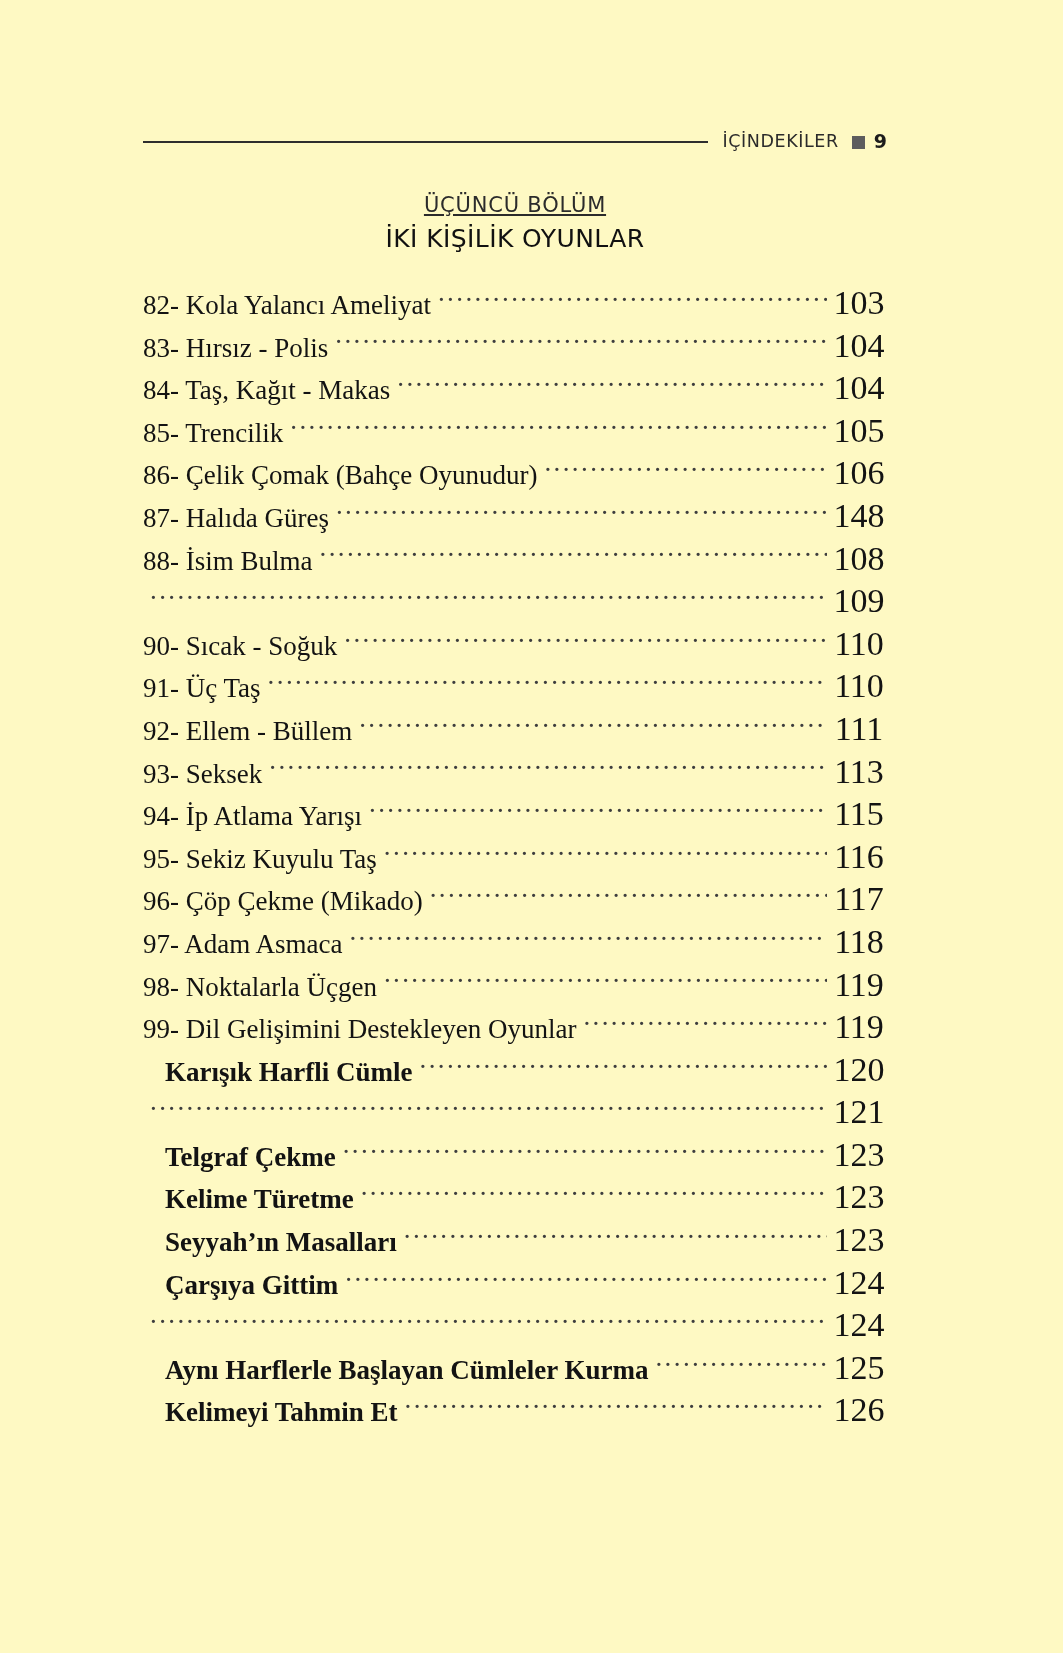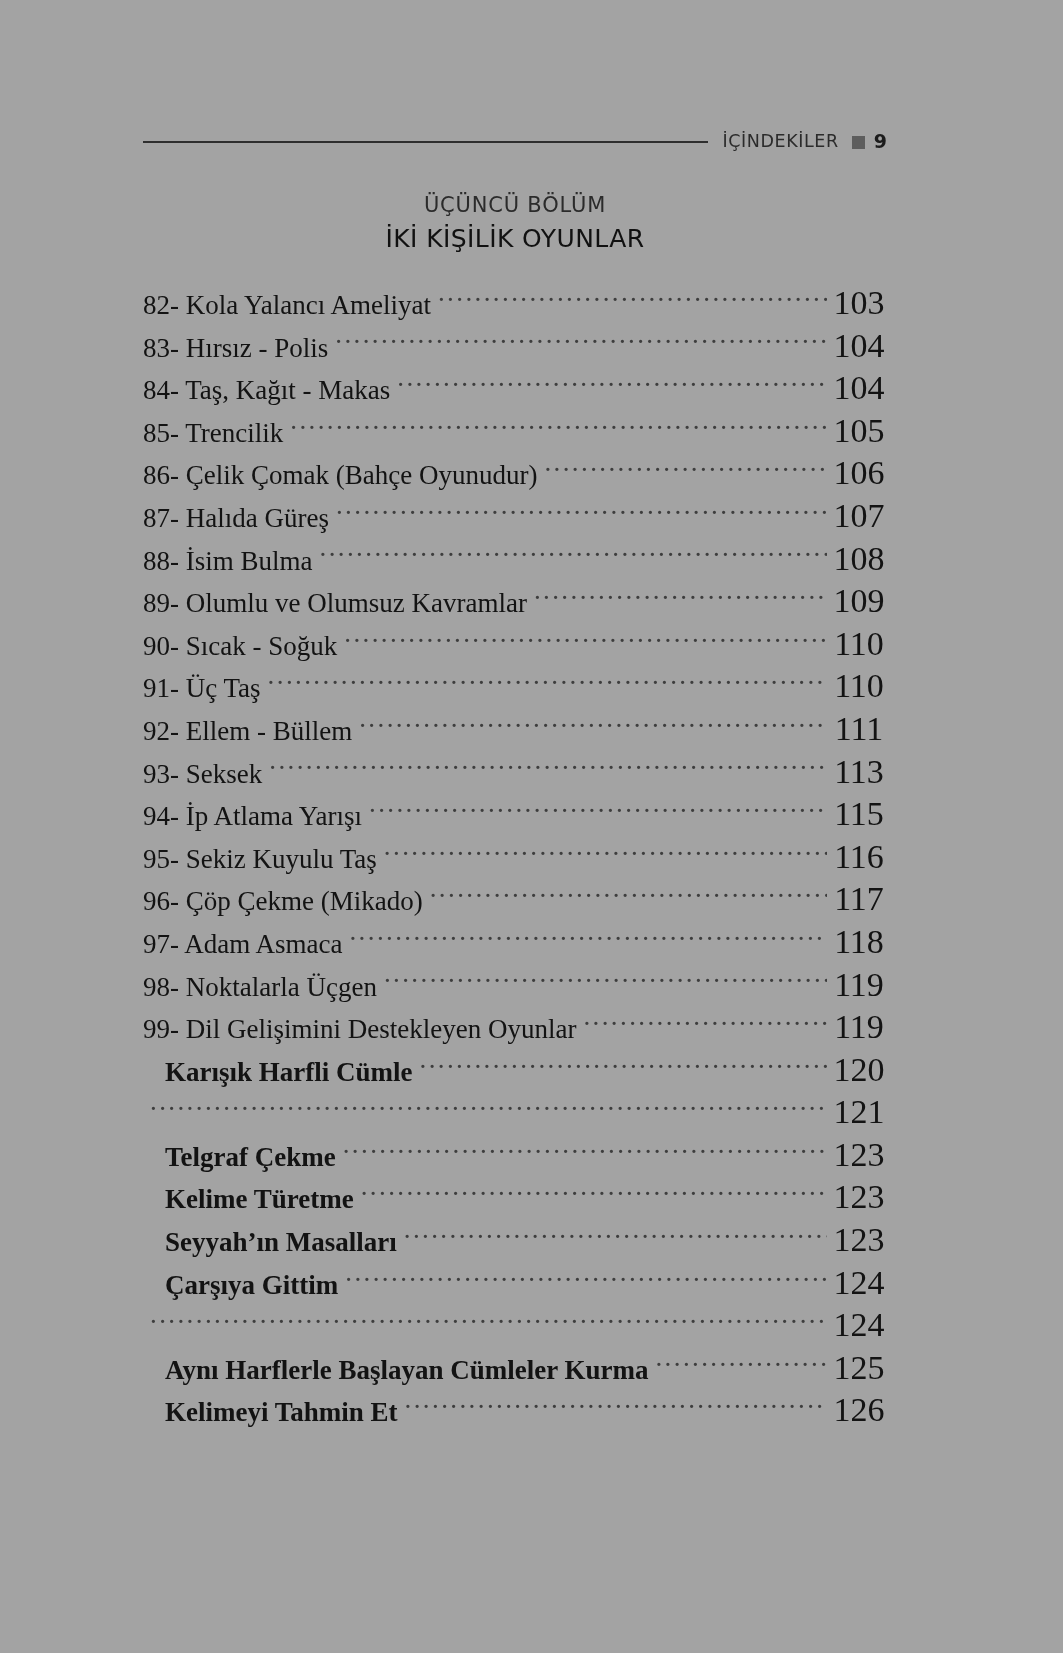--- a/index.html
+++ b/index.html
@@ -4,21 +4,21 @@
 <style>
   html, body {
     margin: 0;
     padding: 0;
     background: #ffffff;
   }
   .page {
     position: relative;
     width: 1063px;
     height: 1653px;
-    background: #a3a3a3;
+    background: #fef9c3;
     margin: 0 auto;
     overflow: hidden;
     font-family: "Liberation Serif", "DejaVu Serif", serif;
     color: #1a1a1a;
   }
 
   
   .running-head {
     position: absolute;
     left: 143px;
@@ -69,20 +69,21 @@
     width: 744px;
     text-align: center;
   }
   .chapter-kicker {
     font-family: "DejaVu Sans", "Liberation Sans", sans-serif;
     font-size: 21px;
     letter-spacing: 0.8px;
     color: #2b2b2b;
     line-height: 1.25;
     font-weight: 400;
+    text-decoration: underline;
   }
   .chapter-title {
     font-family: "DejaVu Sans", "Liberation Sans", sans-serif;
     font-size: 25px;
     font-weight: 400;
     letter-spacing: 0.4px;
     color: #111111;
     margin-top: 6px;
     line-height: 1.2;
   }
@@ -184,30 +185,29 @@
       <div class="toc-row">
         <span class="toc-label">86- Çelik Çomak (Bahçe Oyunudur)</span>
         <span class="toc-gap"></span>
         <span class="toc-leader"></span>
         <span class="toc-page">106</span>
       </div>
       <div class="toc-row">
         <span class="toc-label">87- Halıda Güreş</span>
         <span class="toc-gap"></span>
         <span class="toc-leader"></span>
-        <span class="toc-page">107</span>
+        <span class="toc-page">148</span>
       </div>
       <div class="toc-row">
         <span class="toc-label">88- İsim Bulma</span>
         <span class="toc-gap"></span>
         <span class="toc-leader"></span>
         <span class="toc-page">108</span>
       </div>
       <div class="toc-row">
-        <span class="toc-label">89- Olumlu ve Olumsuz Kavramlar</span>
         <span class="toc-gap"></span>
         <span class="toc-leader"></span>
         <span class="toc-page">109</span>
       </div>
       <div class="toc-row">
         <span class="toc-label">90- Sıcak - Soğuk</span>
         <span class="toc-gap"></span>
         <span class="toc-leader"></span>
         <span class="toc-page">110</span>
       </div>

